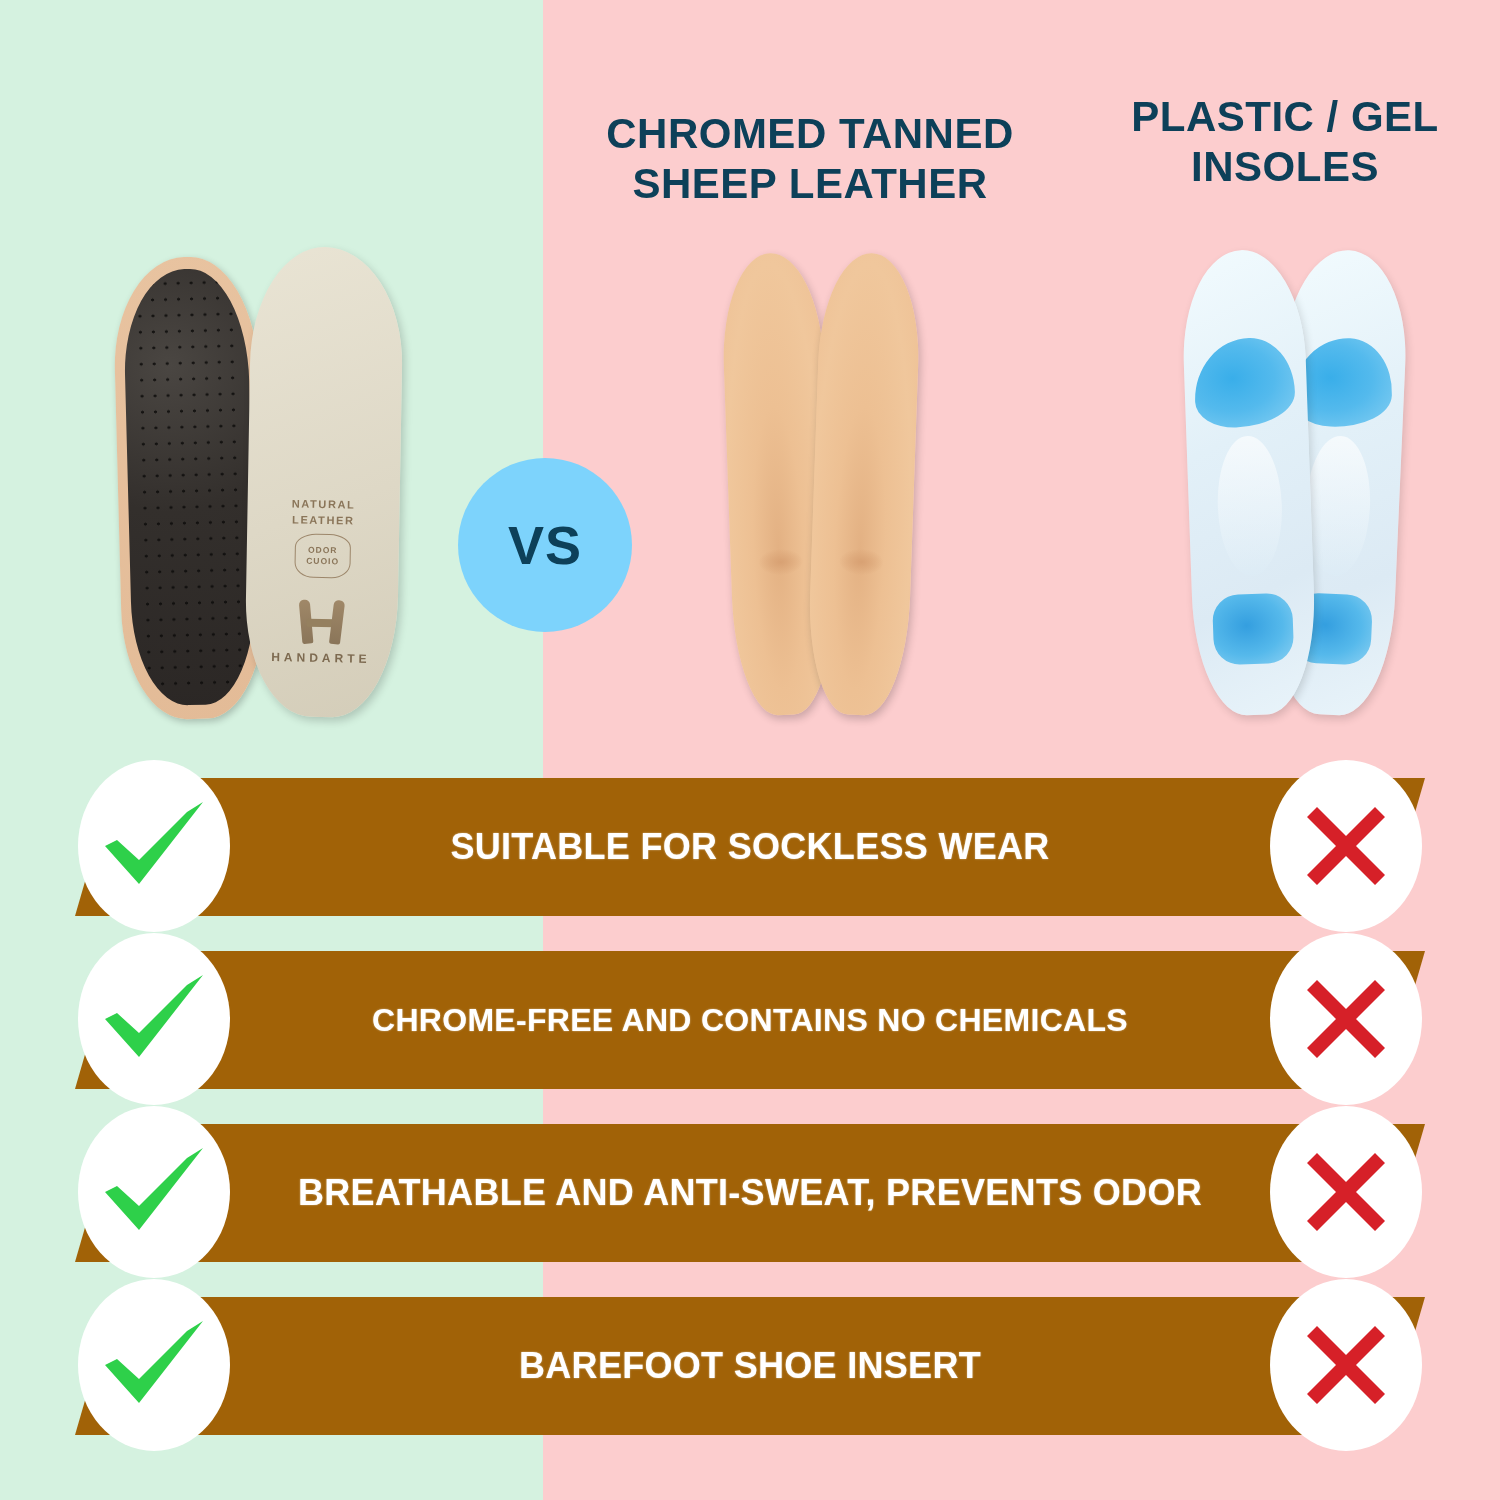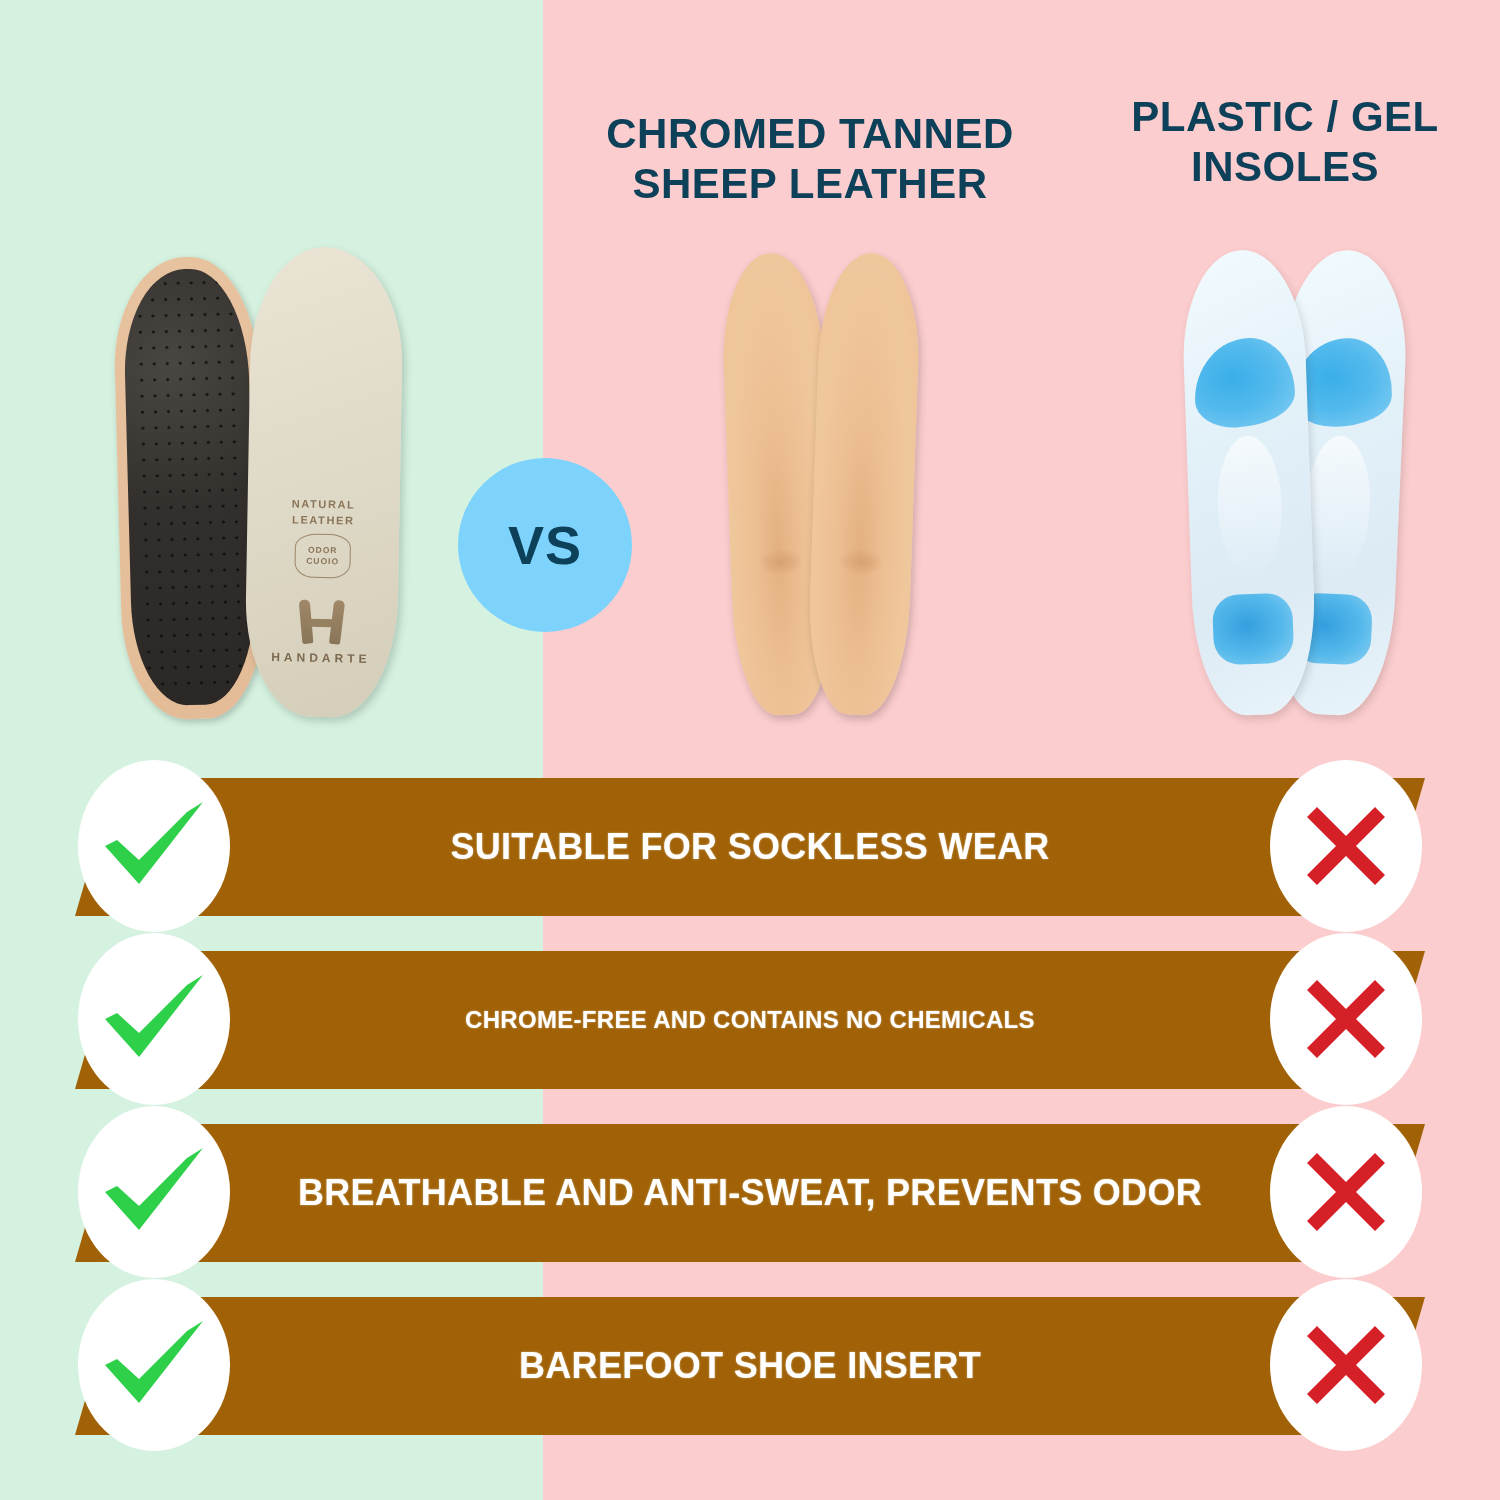--- a/index.html
+++ b/index.html
@@ -162,21 +162,21 @@
     display:flex;align-items:center;justify-content:center;
   }
   .mark-yes{left:78px;}
   .mark-no{right:78px;}
 
   .check-svg{width:110px;height:96px;display:block;}
   .cross-svg{width:86px;height:86px;display:block;}
 
   
   .fs-1{font-size:36px;}
-  .fs-2{font-size:24px;}
+  .fs-2{font-size:32px;}
   .fs-3{font-size:36px;}
   .fs-4{font-size:36px;}
 </style>
 </head>
 <body>
 
 <div class="stage">
 
   <div class="bg-left"></div>
   <div class="bg-right"></div>

